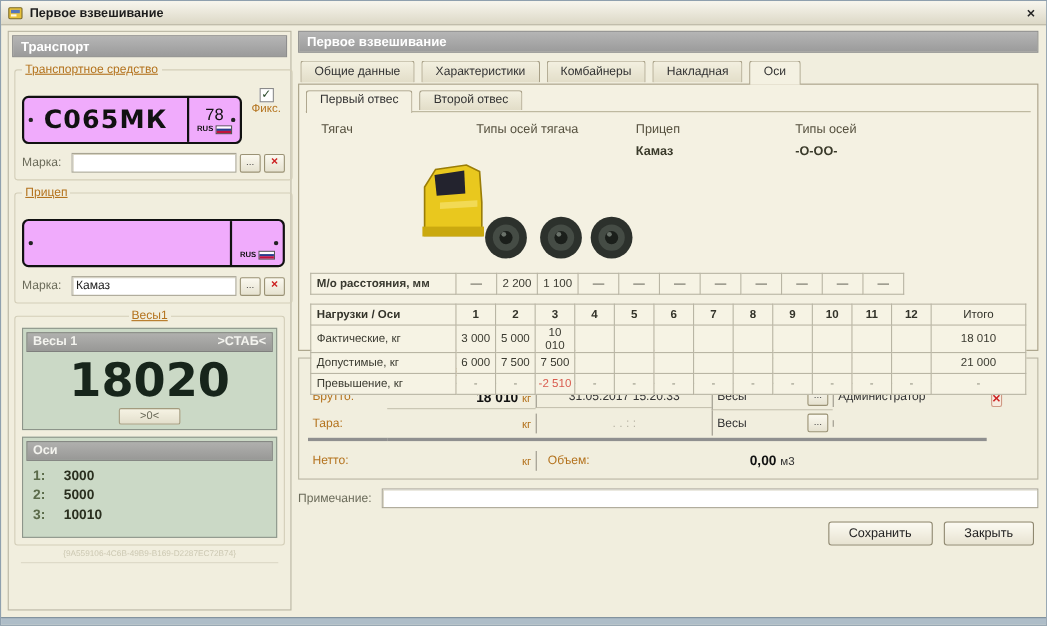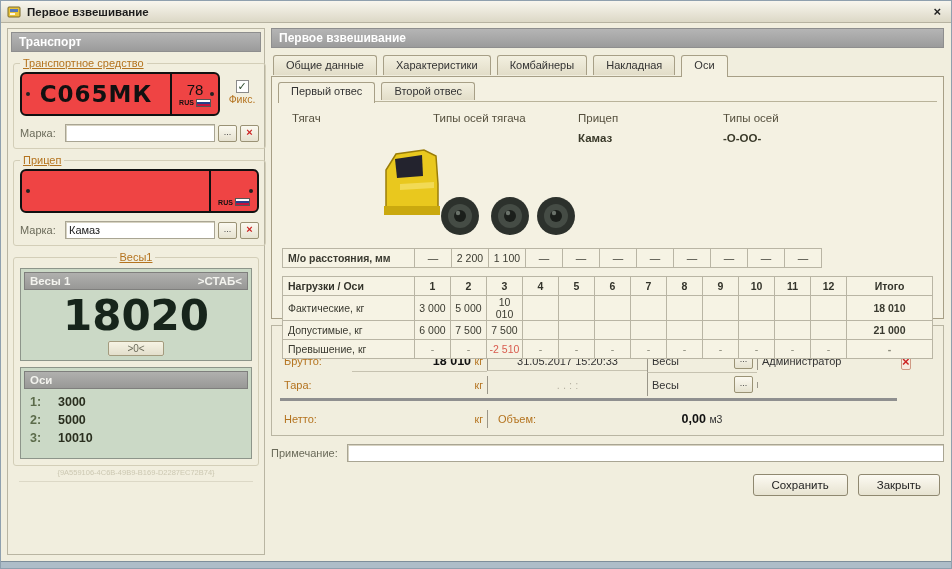--- a/index.html
+++ b/index.html
@@ -28,22 +28,22 @@
   .left-panel {
     position:absolute; left:6px; top:27px; width:258px; height:527px;
     border:1px solid #b9b5a2; background:#f1eede; padding:3px;
   }
   fieldset.group { border:1px solid #d3ceb8; border-radius:3px; margin:5px 2px 2px 2px; padding:3px 6px 6px 6px; }
   fieldset.group legend { color:#b4731e; font-size:11px; padding:0 3px;text-decoration:underline; }
   legend.center-legend { margin:0 auto; color:#6b6b5a; }
 
   .plate-row { display:flex; align-items:flex-start; gap:5px; }
   .plate {
-    flex:1; height:44px; background:#ef4444; border:2px solid #111; border-radius:6px;
-    display:flex; overflow:hidden;
+    flex:1; height:44px; background:#f0abfc; border:2px solid #111; border-radius:6px;
+    display:flex; overflow:hidden;margin-top:15px;
   }
   .plate-main { flex:1; position:relative; display:flex; align-items:center; justify-content:center; }
   .plate-num { font-family:"DejaVu Sans", sans-serif; font-weight:bold; font-size:23px; color:#111; letter-spacing:1px; }
   .bolt { position:absolute; width:4px; height:4px; background:#222; border-radius:50%; top:50%; margin-top:-2px; }
   .bolt.l { left:4px; } .bolt.r { right:4px; }
   .plate-region {
     width:48px; border-left:2px solid #111; display:flex; flex-direction:column;
     align-items:center; justify-content:center; position:relative;
   }
   .region-num { font-weight:normal; font-size:15px; color:#111; line-height:15px; }
@@ -114,21 +114,21 @@
 
   table.grid { border-collapse:collapse; font-size:10.5px; color:#3a3a30; }
   table.grid td, table.grid th { border:1px solid #b9b5a4; height:19px; text-align:center; padding:0 2px; background:#f6f3e4; }
   table.grid th { font-weight:bold; color:#33332a; }
   .dist-table { position:absolute; left:4px; top:146px; }
   .dist-table td.lbl { width:132px; text-align:left; padding-left:5px; font-weight:bold; }
   .dist-table td.c { width:37px; }
   .loads-table { position:absolute; left:4px; top:174px; }
   .loads-table td.lbl, .loads-table th.lbl { width:132px; text-align:left; padding-left:5px; }
   .loads-table td.c, .loads-table th.c { width:36px; }
-  .loads-table td.tot, .loads-table th.tot { width:86px; font-weight:bold; }
+  .loads-table td.tot, .loads-table th.tot { width:86px; font-weight:normal; }
   .neg { color:#d95b4e; }
   .dash { color:#8a8a7a; }
 
   
   .weights-box { border:1px solid #b9b5a2; background:#f1eede; margin-top:6px; padding:4px 8px 6px 8px; }
   .w-grid { display:grid; grid-template-columns:72px 135px 160px 110px 140px 40px; align-items:center; }
   .w-grid > div { padding:3px 4px; }
   .whead { color:#b4731e; text-align:center; border-bottom:1px solid #9a9689; }
   .wlab { color:#b4731e; }
   .vline { border-left:1px solid #9a9689; }

